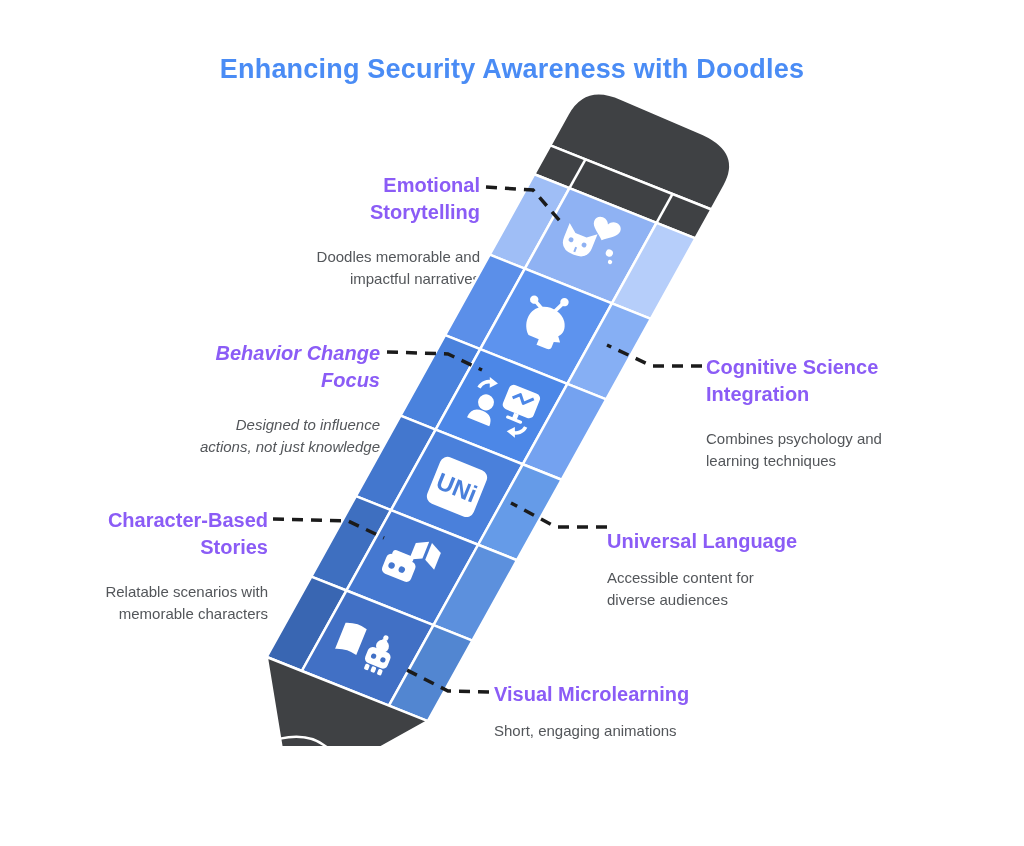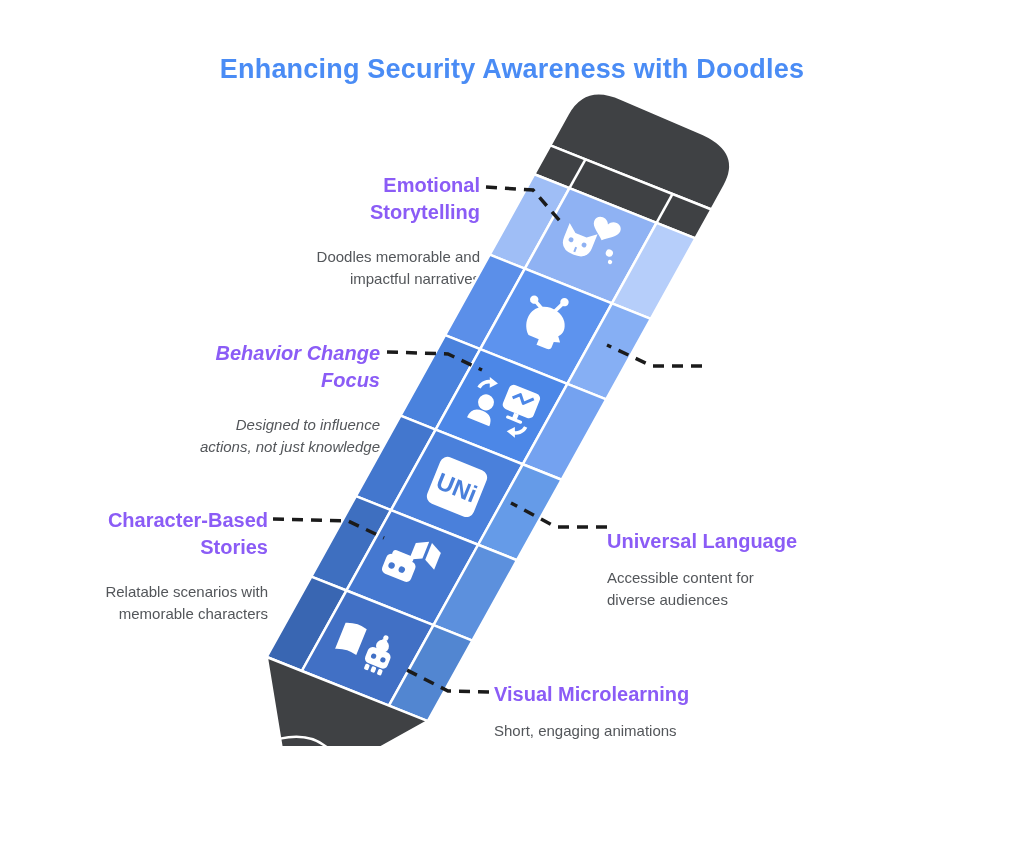--- a/index.html
+++ b/index.html
@@ -76,20 +76,26 @@
     <div class="desc">Designed to influence
 actions, not just knowledge</div>
   </div>
   <div class="label side-left l3">
     <div class="heading">Character-Based
 Stories</div>
     <div class="desc">Relatable scenarios with
 memorable characters</div>
   </div>
 
+  <div class="label side-right r1">
+    <div class="heading">Cognitive Science
+Integration</div>
+    <div class="desc">Combines psychology and
+learning techniques</div>
+  </div>
   <div class="label side-right r2">
     <div class="heading">Universal Language</div>
     <div class="desc">Accessible content for
 diverse audiences</div>
   </div>
   <div class="label side-right r3">
     <div class="heading">Visual Microlearning</div>
     <div class="desc">Short, engaging animations
 for quick learning</div>
   </div>

